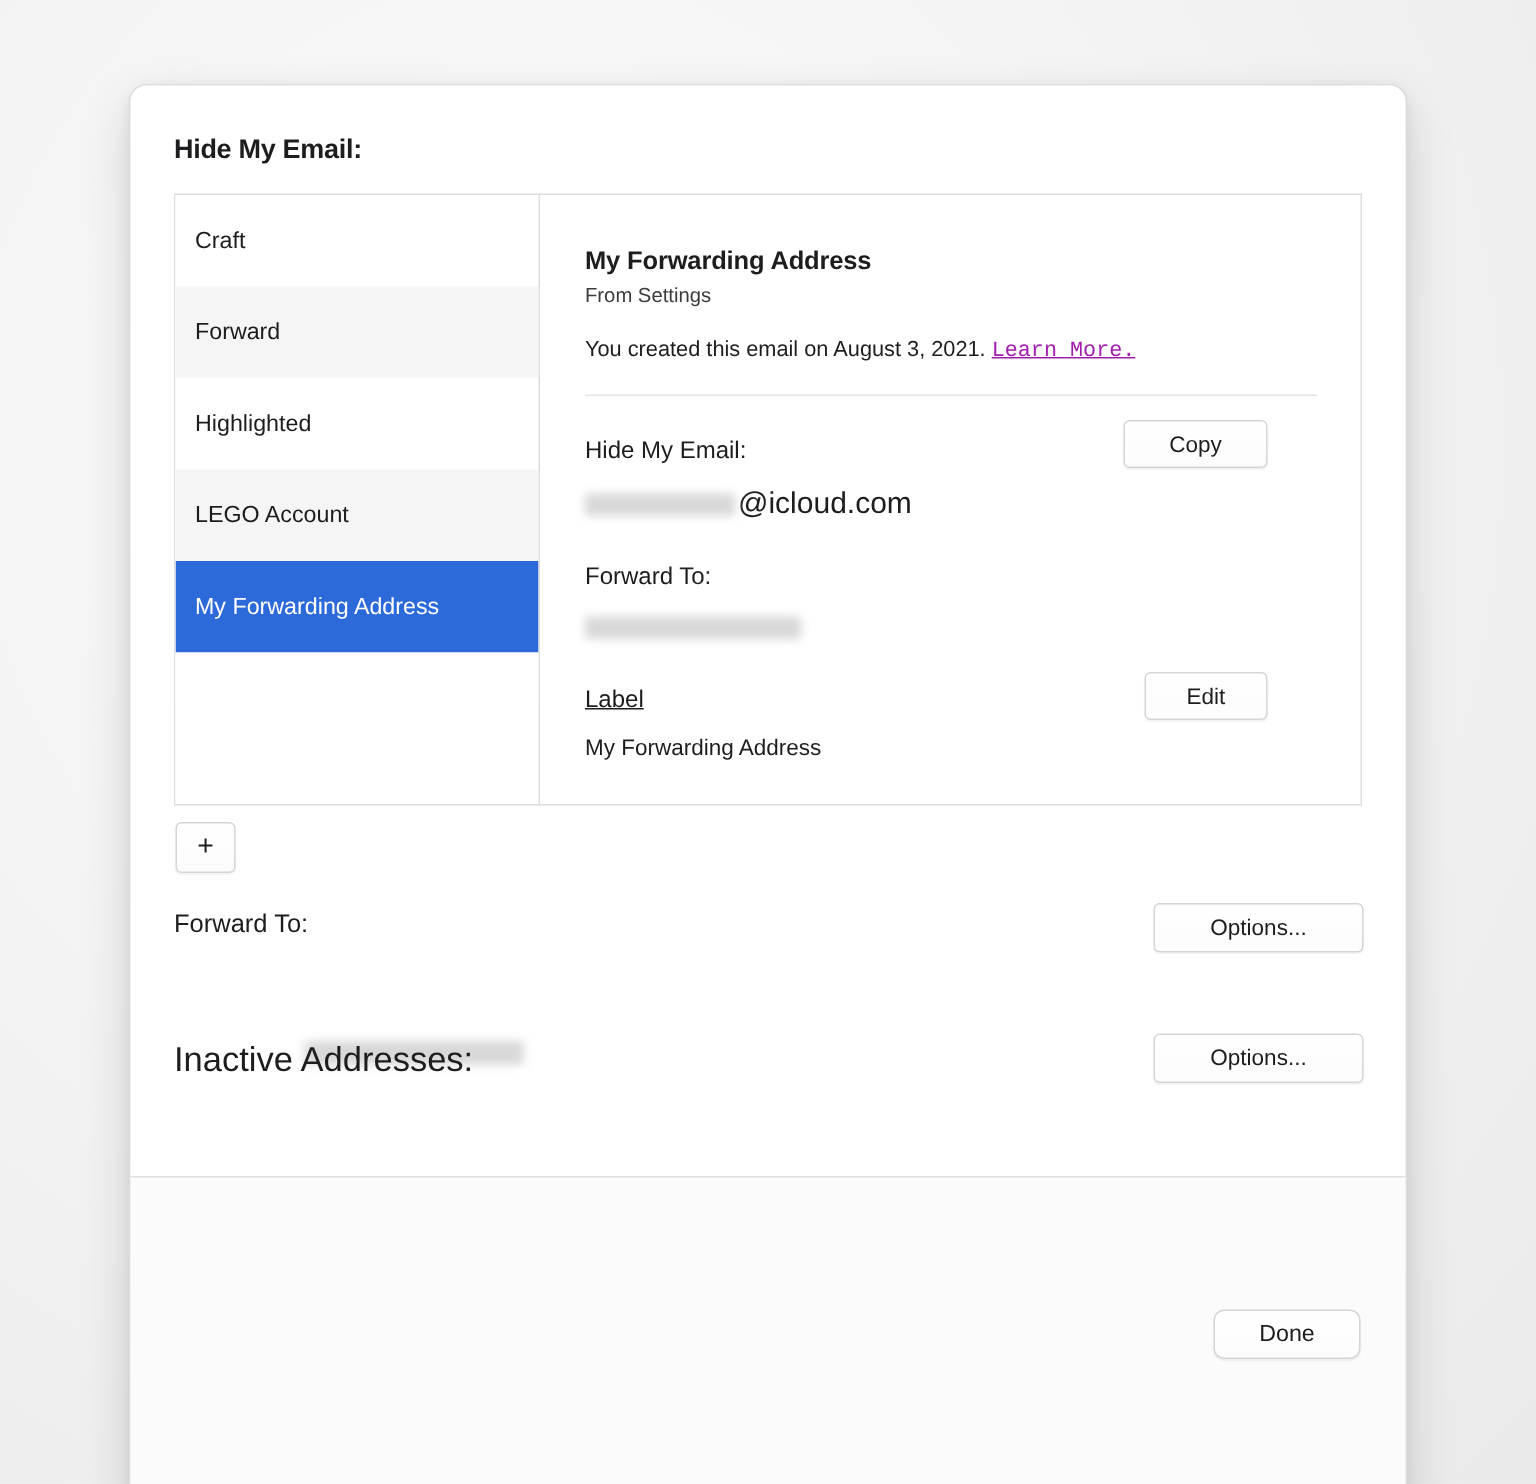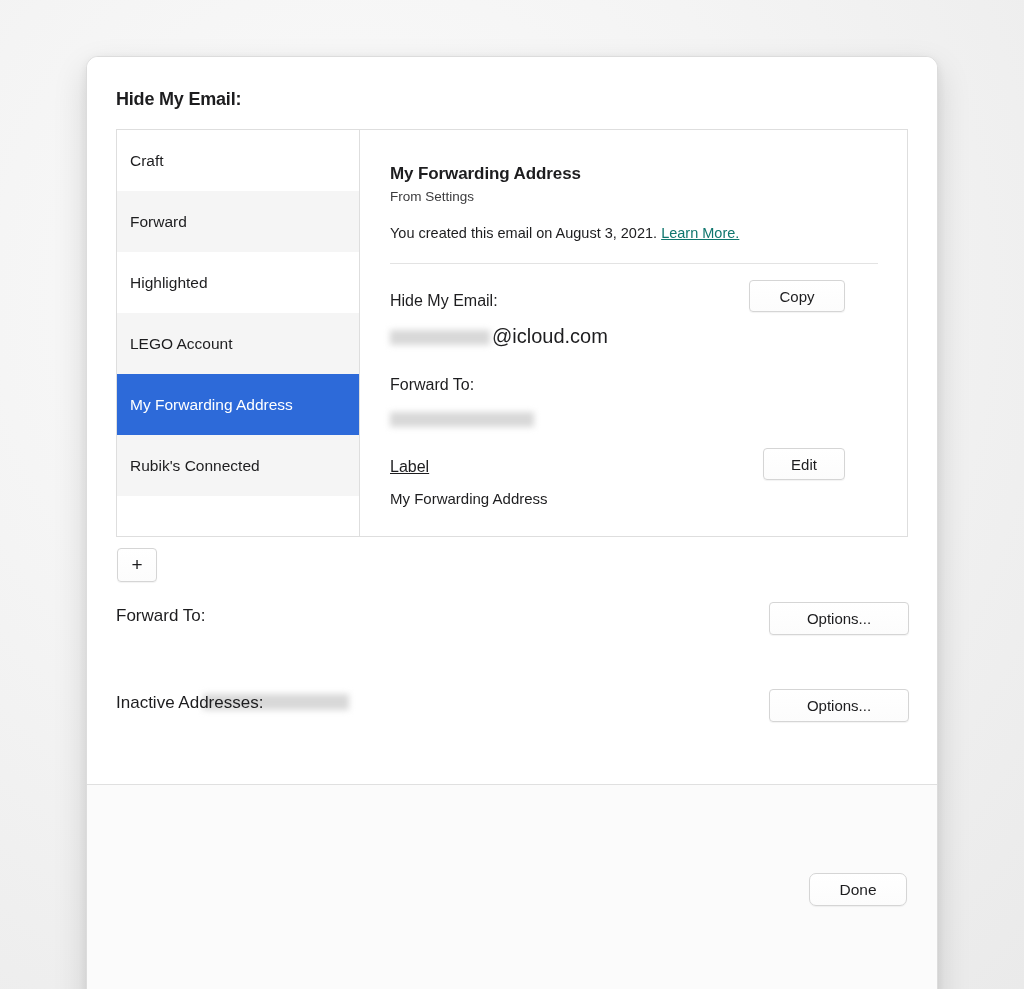--- a/index.html
+++ b/index.html
@@ -112,23 +112,24 @@
   }
   #created-line {
     position: absolute;
     left: 30px;
     top: 95px;
     font-size: 14.5px;
     color: #1d1d1f;
     white-space: nowrap;
   }
   #learn-more-link {
-    color: #0f766e;
+    color: #a21caf;
     text-decoration: underline;
     cursor: pointer;
+    font-family: Liberation Mono, monospace;
   }
   #detail-divider {
     position: absolute;
     left: 30px;
     top: 133px;
     width: 488px;
     height: 1px;
     background: #e3e3e3;
   }
 
@@ -202,21 +203,21 @@
     position: absolute;
     left: 29px;
     top: 549px;
     font-size: 17px;
     color: #1d1d1f;
   }
   #inactive-label {
     position: absolute;
     left: 29px;
     top: 636px;
-    font-size: 17px;
+    font-size: 23px;
     color: #1d1d1f;
   }
   #forward-options-button { left: 682px; top: 545px; width: 140px; height: 33px; }
   #inactive-options-button { left: 682px; top: 632px; width: 140px; height: 33px; }
 
   
   #footer {
     position: absolute;
     left: 0;
     right: 0;
@@ -263,23 +264,20 @@
         </div>
         <div class="list-row">
           <span>Highlighted</span>
         </div>
         <div class="list-row alt">
           <span>LEGO Account</span>
         </div>
         <div class="list-row selected">
           <span>My Forwarding Address</span>
         </div>
-        <div class="list-row alt">
-          <span>Rubik's Connected</span>
-        </div>
         <div class="list-filler"></div>
       </div>
 
       <div id="detail-pane">
 
         <div id="detail-title">My Forwarding Address</div>
         <div id="detail-subtitle">From Settings</div>
 
         <div id="created-line">
           <span>You created this email on August 3, 2021.</span>

